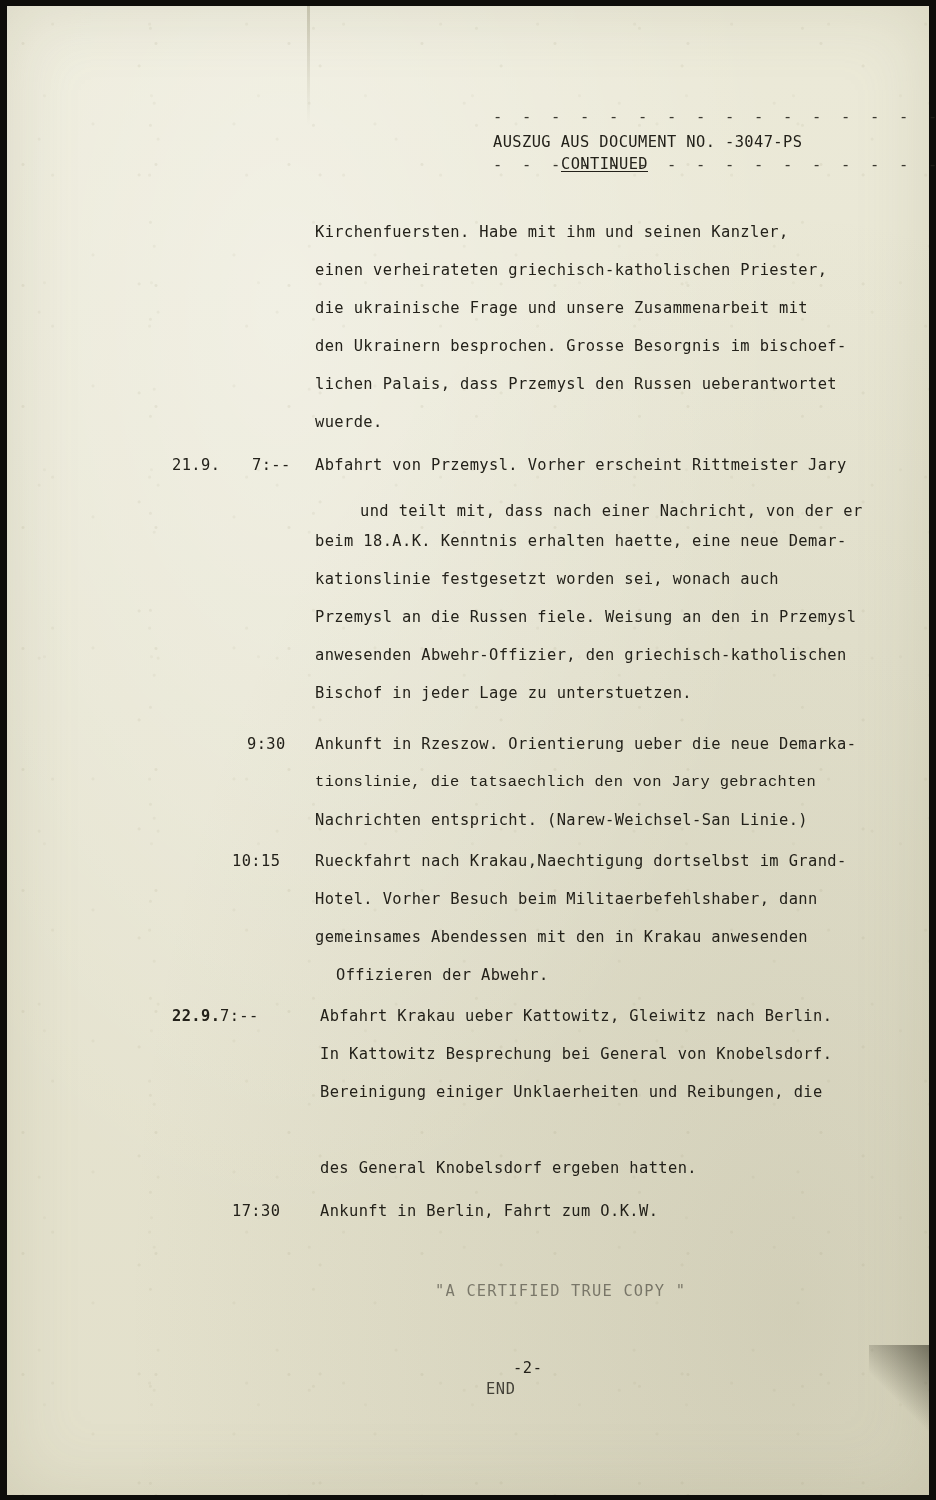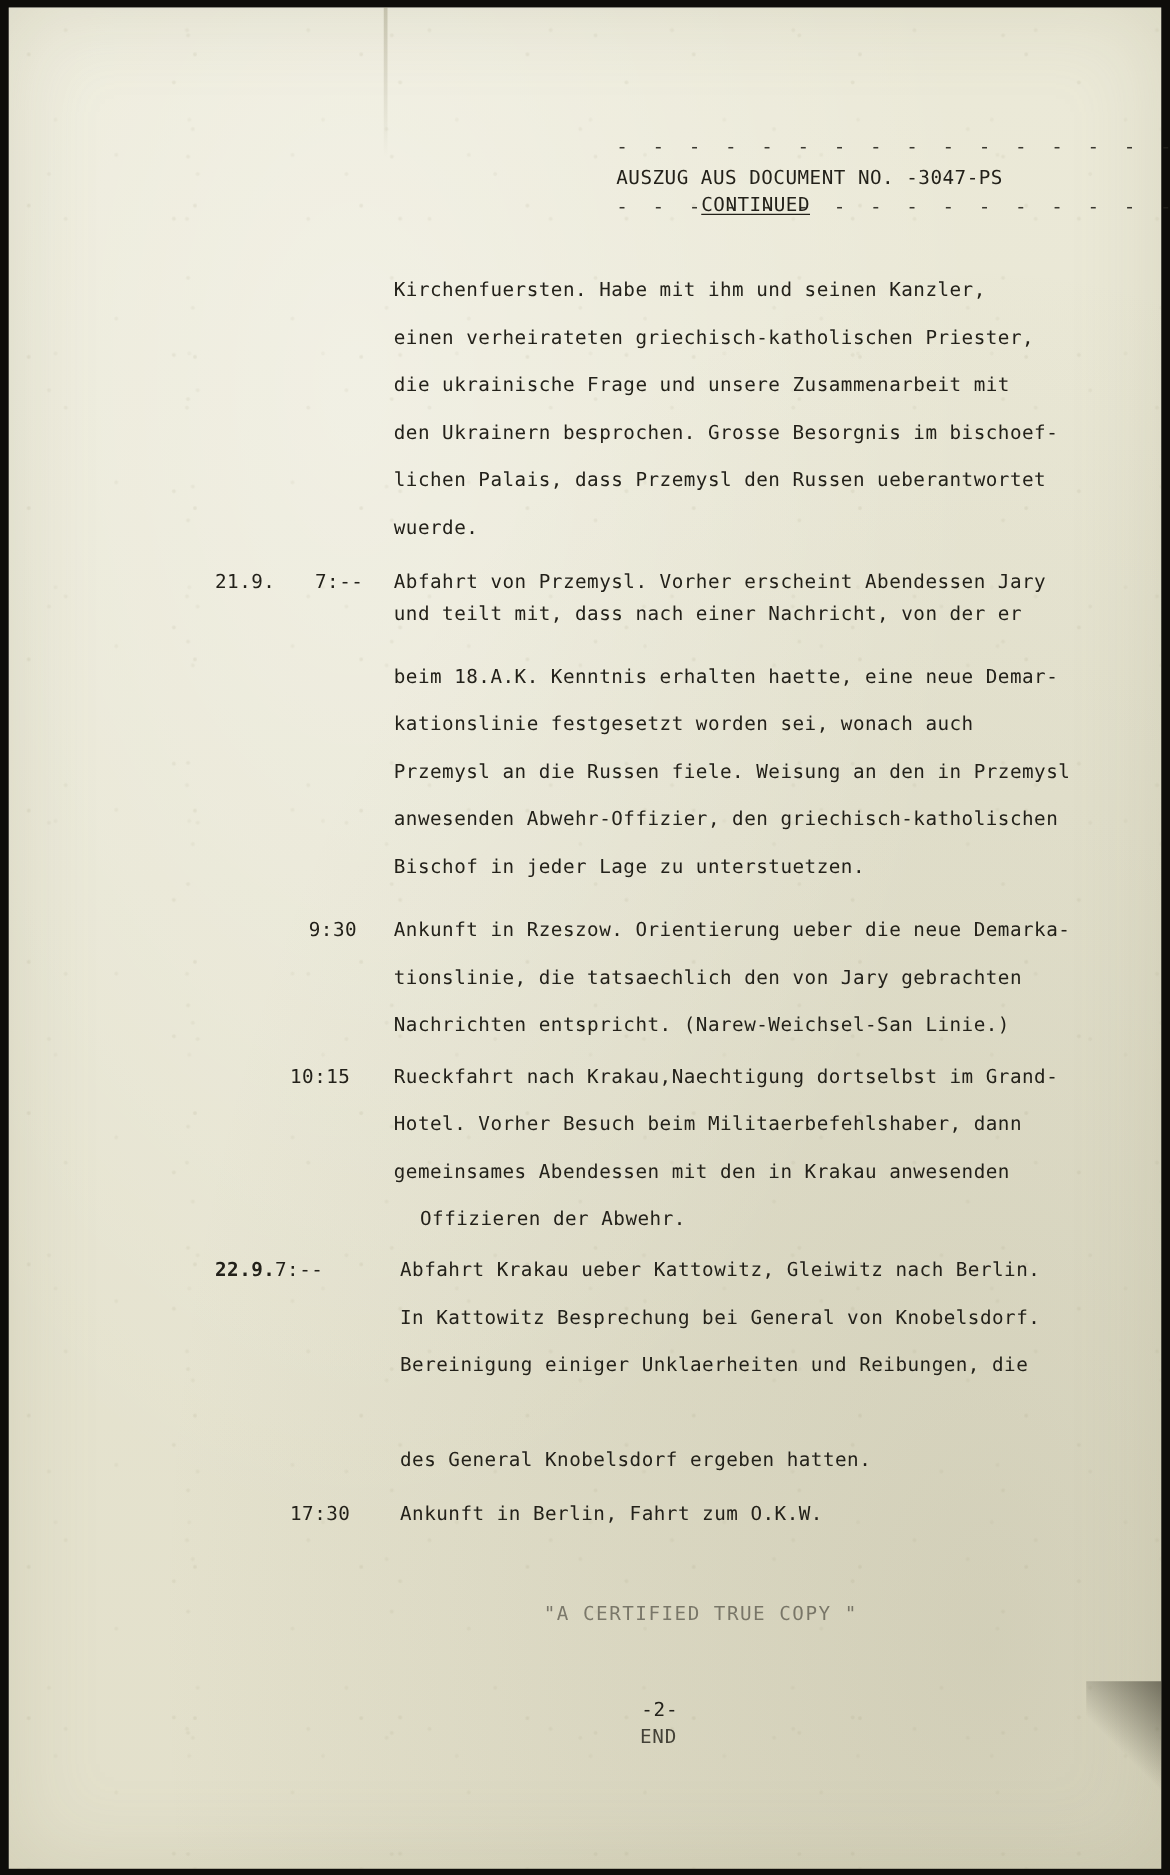--- a/index.html
+++ b/index.html
@@ -115,21 +115,21 @@
   .bodyline { position: absolute; left: 308px; }
   .bodyline.indent2 { left: 313px; }
 
   #certified {
     position: absolute;
     left: 428px; top: 1278px;
     opacity: .52;
     letter-spacing: 1.2px;
   }
   #pagenum { position: absolute; left: 506px; top: 1355px; letter-spacing: .6px; }
-  #endmark { position: absolute; left: 505px; top: 1376px; letter-spacing: .6px; opacity: .82; text-align: center; }
+  #endmark { position: absolute; left: 479px; top: 1376px; letter-spacing: .6px; opacity: .82; text-align: center; }
 </style>
 </head>
 <body>
 
 <div id="page">
   <div id="paper">
     <div id="grain"></div>
     <div id="crease"></div>
     <div id="corner"></div>
 
@@ -144,31 +144,31 @@
 
     <div class="ink bodyline" style="top:219px;">Kirchenfuersten. Habe mit ihm und seinen Kanzler,</div>
     <div class="ink bodyline" style="top:257px;">einen verheirateten griechisch-katholischen Priester,</div>
     <div class="ink bodyline" style="top:295px;">die ukrainische Frage und unsere Zusammenarbeit mit</div>
     <div class="ink bodyline" style="top:333px;">den Ukrainern besprochen. Grosse Besorgnis im bischoef-</div>
     <div class="ink bodyline" style="top:371px;">lichen Palais, dass Przemysl den Russen ueberantwortet</div>
     <div class="ink bodyline" style="top:409px;">wuerde.</div>
 
     <div class="ink date" style="left:165px; top:452px;">21.9.</div>
     <div class="ink time" style="left:245px; top:452px;">7:--</div>
-    <div class="ink bodyline" style="top:452px;">Abfahrt von Przemysl. Vorher erscheint Abendessen Jary</div>
-    <div class="ink bodyline" style="top:478px;">und teilt mit, dass nach einer Nachricht, von der er</div>
+    <div class="ink bodyline" style="top:452px;">Abfahrt von Przemysl. Vorher erscheint Rittmeister Jary</div>
+    <div class="ink bodyline" style="top:498px;margin-left:45px;">und teilt mit, dass nach einer Nachricht, von der er</div>
     <div class="ink bodyline" style="top:528px;">beim 18.A.K. Kenntnis erhalten haette, eine neue Demar-</div>
     <div class="ink bodyline" style="top:566px;">kationslinie festgesetzt worden sei, wonach auch</div>
     <div class="ink bodyline" style="top:604px;">Przemysl an die Russen fiele. Weisung an den in Przemysl</div>
     <div class="ink bodyline" style="top:642px;">anwesenden Abwehr-Offizier, den griechisch-katholischen</div>
     <div class="ink bodyline" style="top:680px;">Bischof in jeder Lage zu unterstuetzen.</div>
 
     <div class="ink time" style="left:240px; top:731px;">9:30</div>
     <div class="ink bodyline" style="top:731px;">Ankunft in Rzeszow. Orientierung ueber die neue Demarka-</div>
-    <div class="ink bodyline" style="top:769px;">tionslinie, die tatsaechlich den von Jary gebrachten</div>
+    <div class="ink bodyline" style="top:769px;font-family:Liberation Mono, monospace;">tionslinie, die tatsaechlich den von Jary gebrachten</div>
     <div class="ink bodyline" style="top:807px;">Nachrichten entspricht. (Narew-Weichsel-San Linie.)</div>
 
     <div class="ink time" style="left:225px; top:848px;">10:15</div>
     <div class="ink bodyline" style="top:848px;">Rueckfahrt nach Krakau,Naechtigung dortselbst im Grand-</div>
     <div class="ink bodyline" style="top:886px;">Hotel. Vorher Besuch beim Militaerbefehlshaber, dann</div>
     <div class="ink bodyline" style="top:924px;">gemeinsames Abendessen mit den in Krakau anwesenden</div>
     <div class="ink bodyline" style="top:962px;margin-left:21px;">Offizieren der Abwehr.</div>
 
     <div class="ink date" style="left:165px; top:1003px;font-weight:bold;">22.9.</div>
     <div class="ink time" style="left:213px; top:1003px;">7:--</div>

